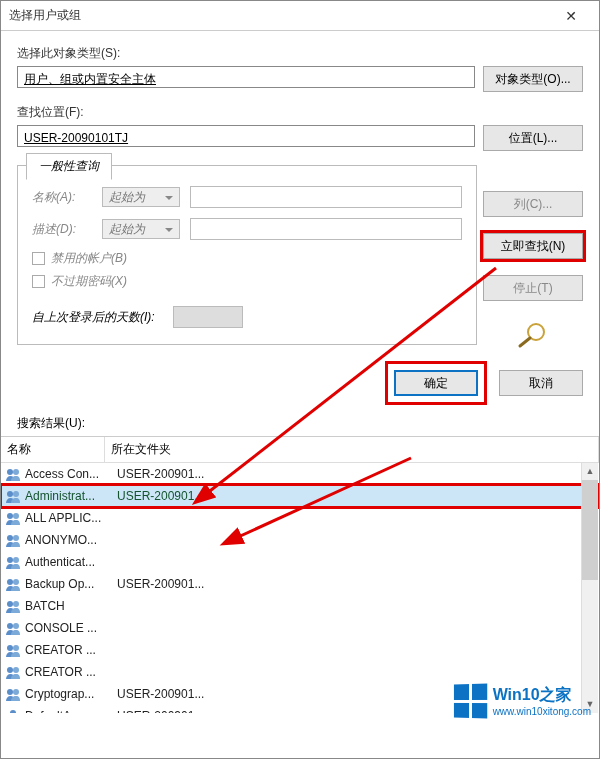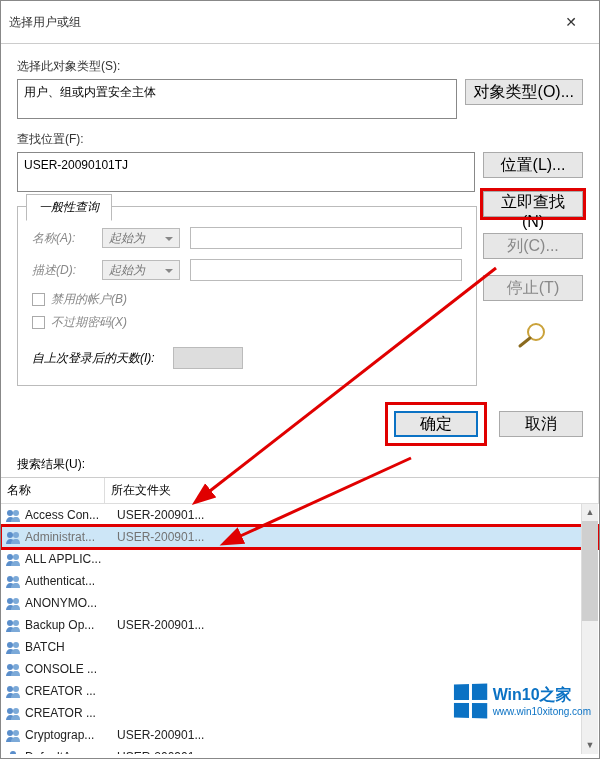--- a/index.html
+++ b/index.html
@@ -8,21 +8,21 @@
     font-family: "Microsoft YaHei", "Segoe UI", sans-serif;
     font-size: 12px;
     background: #fff;
     width: 600px;
     height: 759px;
     overflow: hidden;
     position: relative;
     border: 1px solid #888;
   }
   .titlebar {
-    height: 43px;
+    height: 30px;
     background: #fff;
     border-bottom: 1px solid #ccc;
     display: flex;
     align-items: center;
     padding: 0 8px;
     color: #333;
     font-size: 12px;
   }
   .titlebar .close {
     margin-left: auto;
@@ -32,33 +32,34 @@
     cursor: pointer;
   }
   .content {
     padding: 14px 16px 0 16px;
   }
   .label { color: #333; margin-bottom: 4px; }
   .row { display: flex; gap: 8px; margin-bottom: 12px; }
   .text-box {
     border: 1px solid #888;
     background: #fff;
-    height: 40px;
+    height: 22px;
     padding: 4px 6px;
     flex: 1;
     line-height: 16px;
     font-size: 12px;
+    text-decoration: underline;
   }
   .btn {
     border: 1px solid #aaa;
     background: #e7e7e7;
     height: 26px;
     padding: 0 8px;
     min-width: 100px;
-    font-size: 16px;
+    font-size: 12px;
     cursor: pointer;
     text-align: center;
   }
   .btn.disabled { color: #888; background: #e7e7e7; }
   .tab-host {
     border: 1px solid #bbb;
     padding: 10px 14px 16px 14px;
     position: relative;
     margin-top: 14px;
     font-style: italic;
@@ -171,21 +172,21 @@
   .res-row {
     display: flex;
     align-items: center;
     height: 22px;
     padding: 0 4px;
     font-size: 12px;
     color: #222;
   }
   .res-row.sel {
     background: #cde6f7;
-    color: #737373;
+    color: #14532d;
   }
   .res-row.sel.hl {
     outline: 3px solid #e00000;
     outline-offset: -1px;
   }
   .ico {
     width: 16px; height: 16px;
     margin-right: 4px;
     display: inline-block;
     position: relative;
@@ -295,22 +296,22 @@
     </div>
 
     <div class="days-row">
       <span>自上次登录后的天数(I):</span>
       <div class="days-input"></div>
     </div>
   </div>
 </div>
 
 <div class="right-col">
+  <button class="btn disabled">列(C)...</button>
   <button class="btn hilite">立即查找(N)</button>
-  <button class="btn disabled">列(C)...</button>
   <button class="btn disabled">停止(T)</button>
   <span class="search-ico">
     <svg viewBox="0 0 36 28">
       <ellipse cx="21" cy="11" rx="8" ry="8" fill="#fff" stroke="#caa23a" stroke-width="2"></ellipse>
       <line x1="5" y1="25" x2="15" y2="17" stroke="#8a6a1e" stroke-width="3" stroke-linecap="round"></line>
     </svg>
   </span>
 </div>
 
 <div class="bottom-btns">
@@ -365,33 +366,33 @@
       </div>
       <div class="res-row">
         <span class="ico">
           <svg viewBox="0 0 16 16">
             <circle cx="5" cy="6" r="3" fill="#5a8ecb"></circle>
             <circle cx="11" cy="6" r="3" fill="#7ba9d8"></circle>
             <path d="M1 15c0-3 2-5 4.5-5s4.5 2 4.5 5z" fill="#5a8ecb"></path>
             <path d="M6 15c0-3 2-5 5-5s4 2 4 5z" fill="#7ba9d8"></path>
           </svg>
         </span>
+        <span class="rname">ANONYMO...</span>
+        <span class="rfolder"></span>
+      </div>
+      <div class="res-row">
+        <span class="ico">
+          <svg viewBox="0 0 16 16">
+            <circle cx="5" cy="6" r="3" fill="#5a8ecb"></circle>
+            <circle cx="11" cy="6" r="3" fill="#7ba9d8"></circle>
+            <path d="M1 15c0-3 2-5 4.5-5s4.5 2 4.5 5z" fill="#5a8ecb"></path>
+            <path d="M6 15c0-3 2-5 5-5s4 2 4 5z" fill="#7ba9d8"></path>
+          </svg>
+        </span>
         <span class="rname">Authenticat...</span>
-        <span class="rfolder"></span>
-      </div>
-      <div class="res-row">
-        <span class="ico">
-          <svg viewBox="0 0 16 16">
-            <circle cx="5" cy="6" r="3" fill="#5a8ecb"></circle>
-            <circle cx="11" cy="6" r="3" fill="#7ba9d8"></circle>
-            <path d="M1 15c0-3 2-5 4.5-5s4.5 2 4.5 5z" fill="#5a8ecb"></path>
-            <path d="M6 15c0-3 2-5 5-5s4 2 4 5z" fill="#7ba9d8"></path>
-          </svg>
-        </span>
-        <span class="rname">ANONYMO...</span>
         <span class="rfolder"></span>
       </div>
       <div class="res-row">
         <span class="ico">
           <svg viewBox="0 0 16 16">
             <circle cx="5" cy="6" r="3" fill="#5a8ecb"></circle>
             <circle cx="11" cy="6" r="3" fill="#7ba9d8"></circle>
             <path d="M1 15c0-3 2-5 4.5-5s4.5 2 4.5 5z" fill="#5a8ecb"></path>
             <path d="M6 15c0-3 2-5 5-5s4 2 4 5z" fill="#7ba9d8"></path>
           </svg>

